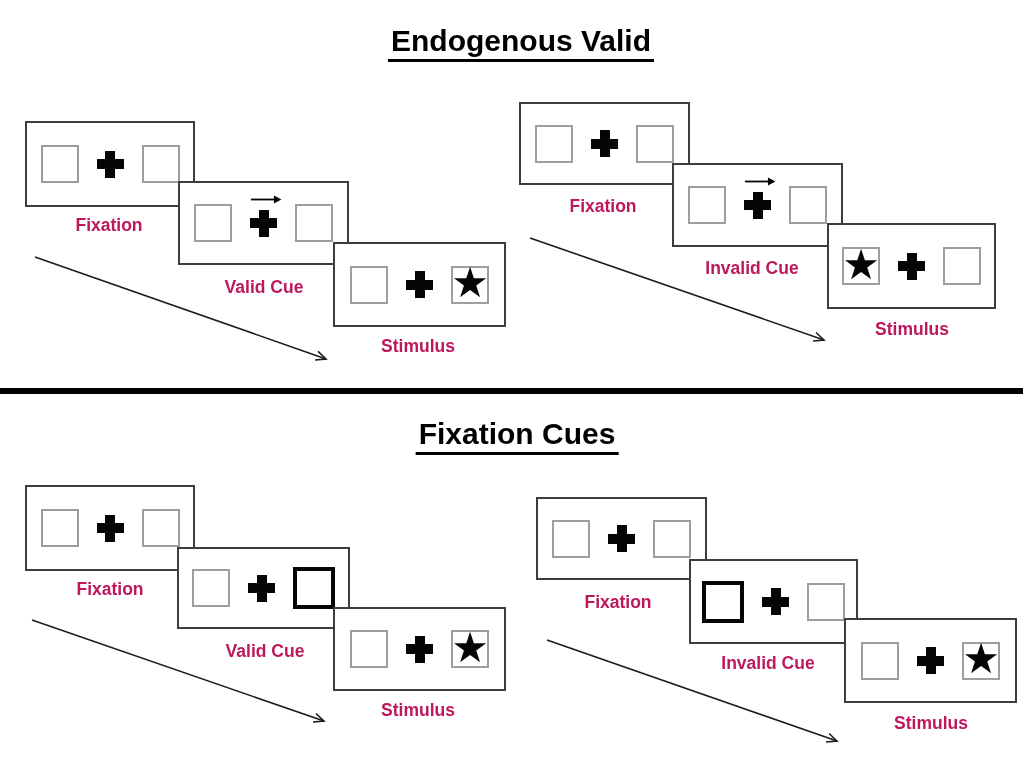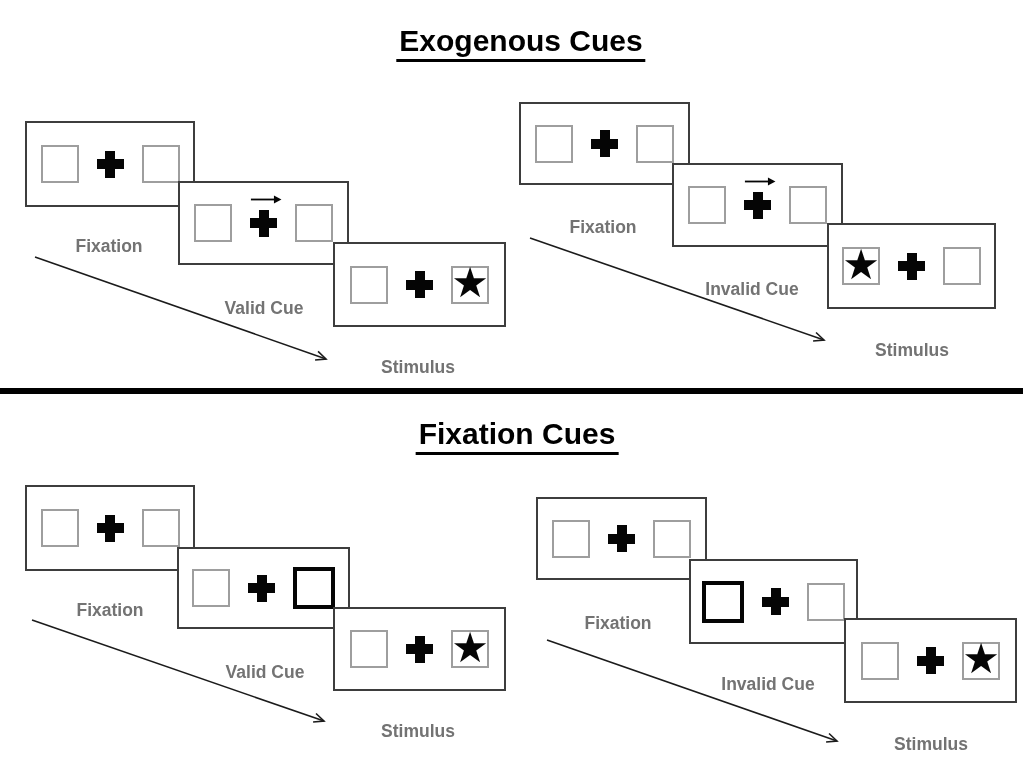--- a/index.html
+++ b/index.html
@@ -85,44 +85,43 @@
     position: absolute;
     top: -17px; left: 50%;
     transform: translateX(-44%);
   }
 
   .seq-label {
     position: absolute;
     transform: translateX(-50%);
     font-size: 17.5px;
     font-weight: bold;
-    color: #737373;
+    color: #be185d;
     white-space: nowrap;
     line-height: 1.15;
-    margin-top: 21px;
   }
 </style>
 </head>
 <body>
 
 <div class="stage">
 
   <svg class="overlay" width="1023" height="767" viewBox="0 0 1023 767">
     <defs>
       <marker id="ah" markerWidth="16" markerHeight="14" refX="12" refY="6" orient="auto" markerUnits="userSpaceOnUse">
         <path d="M2,1.5 L12,6 L2,10.5" fill="none" stroke="#1b1b1b" stroke-width="1.6"></path>
       </marker>
     </defs>
     <line x1="35" y1="257" x2="326" y2="359" stroke="#1b1b1b" stroke-width="1.6" marker-end="url(#ah)"></line>
     <line x1="530" y1="238" x2="824" y2="340" stroke="#1b1b1b" stroke-width="1.6" marker-end="url(#ah)"></line>
     <line x1="32" y1="620" x2="324" y2="721" stroke="#1b1b1b" stroke-width="1.6" marker-end="url(#ah)"></line>
     <line x1="547" y1="640" x2="837" y2="741" stroke="#1b1b1b" stroke-width="1.6" marker-end="url(#ah)"></line>
   </svg>
 
-  <div class="title" style="left:521px; top:24px">Exogenous Cues</div>
+  <div class="title" style="left:521px; top:24px">Endogenous Valid</div>
   <div class="title" style="left:517px; top:417px">Fixation Cues</div>
 
   <div class="divider"></div>
 
   <div class="panel" style="left:25px; top:121px; width:170px; height:86px">
     <div class="box"></div>
     <div class="center">
         <div class="plus"></div>
       </div>
     <div class="box"></div>

